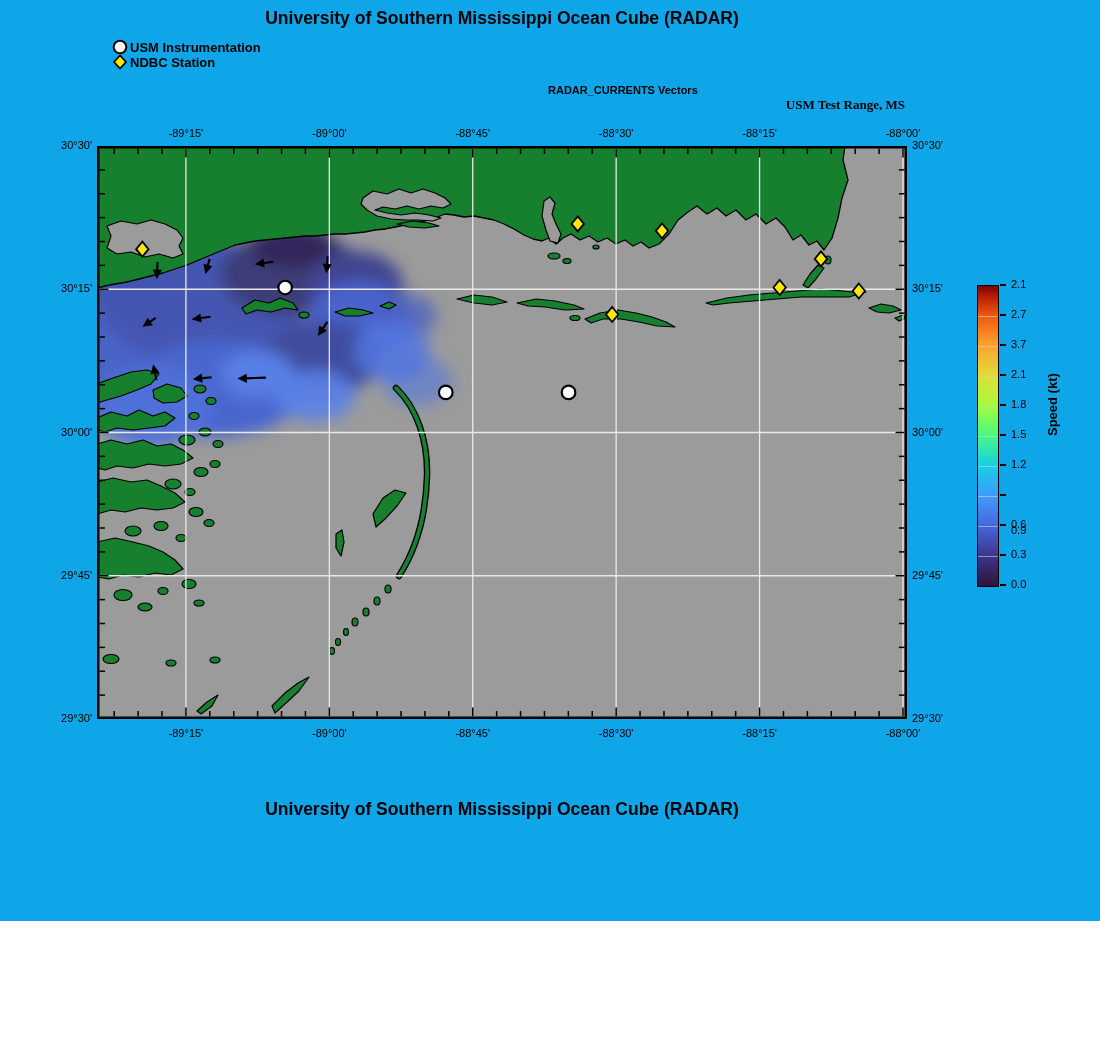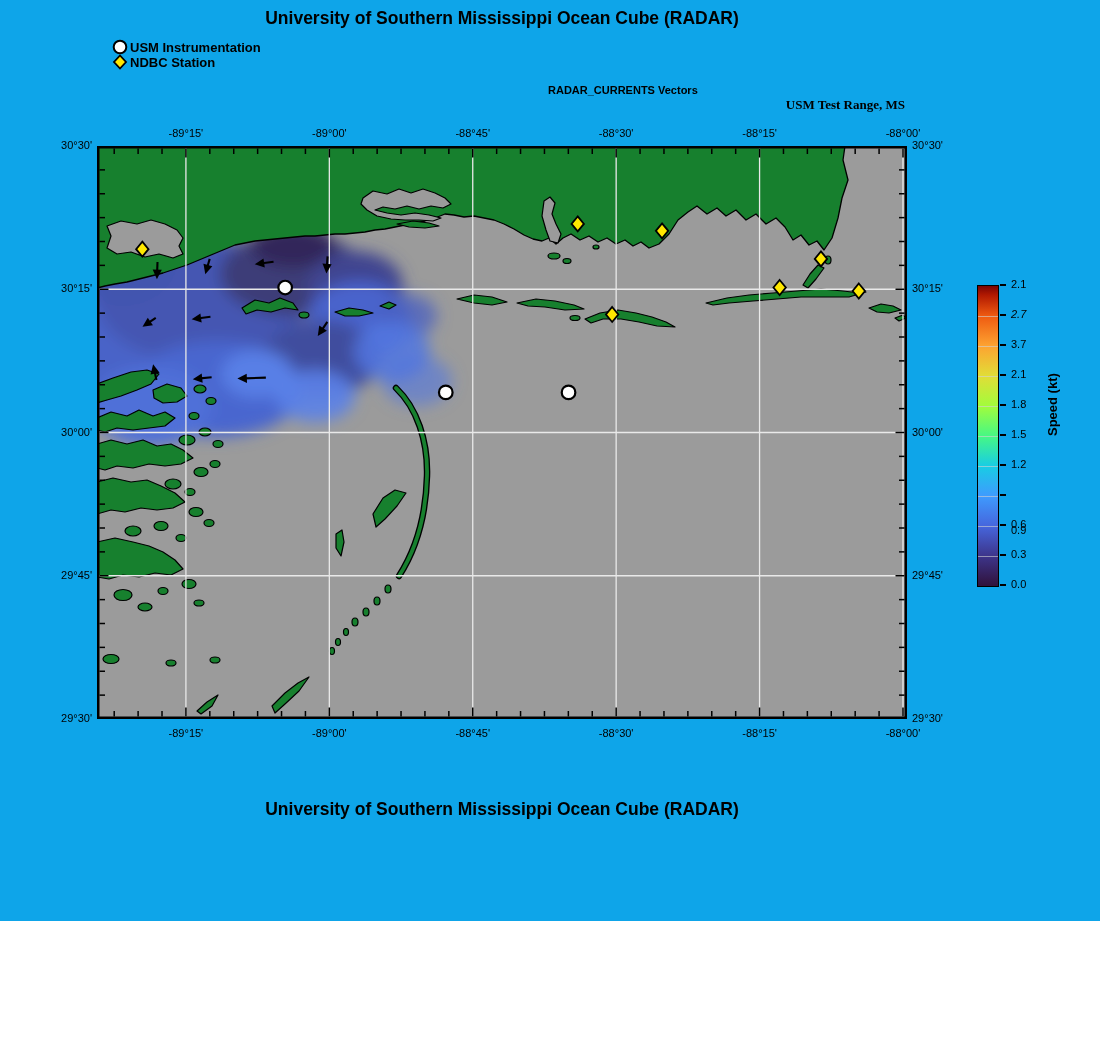--- a/index.html
+++ b/index.html
@@ -369,21 +369,21 @@
     <div class="axis-label" style="left: 912px; top: 282.25px; width: 72px; text-align: left;">30°15'</div>
     <div class="axis-label" style="left: 20px; top: 425.5px; width: 72px; text-align: right;">30°00'</div>
     <div class="axis-label" style="left: 912px; top: 425.5px; width: 72px; text-align: left;">30°00'</div>
     <div class="axis-label" style="left: 20px; top: 568.75px; width: 72px; text-align: right;">29°45'</div>
     <div class="axis-label" style="left: 912px; top: 568.75px; width: 72px; text-align: left;">29°45'</div>
     <div class="axis-label" style="left: 20px; top: 712px; width: 72px; text-align: right;">29°30'</div>
     <div class="axis-label" style="left: 912px; top: 712px; width: 72px; text-align: left;">29°30'</div>
     <div class="abs cb-tick" style="left: 1000px; top: 284.25px;"></div>
     <div class="cb-tick-label" style="left: 1011px; top: 278px;">2.1</div>
     <div class="abs cb-tick" style="left: 1000px; top: 314.25px;"></div>
-    <div class="cb-tick-label" style="left: 1011px; top: 308px; font-style: italic;">2.7</div>
+    <div class="cb-tick-label" style="left: 1011px; top: 308px;">2.7</div>
     <div class="abs cb-tick" style="left: 1000px; top: 344.25px;"></div>
     <div class="cb-tick-label" style="left: 1011px; top: 338px;">3.7</div>
     <div class="abs cb-tick" style="left: 1000px; top: 374.25px;"></div>
     <div class="cb-tick-label" style="left: 1011px; top: 368px;">2.1</div>
     <div class="abs cb-tick" style="left: 1000px; top: 404.25px;"></div>
     <div class="cb-tick-label" style="left: 1011px; top: 398px;">1.8</div>
     <div class="abs cb-tick" style="left: 1000px; top: 434.25px;"></div>
     <div class="cb-tick-label" style="left: 1011px; top: 428px;">1.5</div>
     <div class="abs cb-tick" style="left: 1000px; top: 464.25px;"></div>
     <div class="cb-tick-label" style="left: 1011px; top: 458px;">1.2</div>

